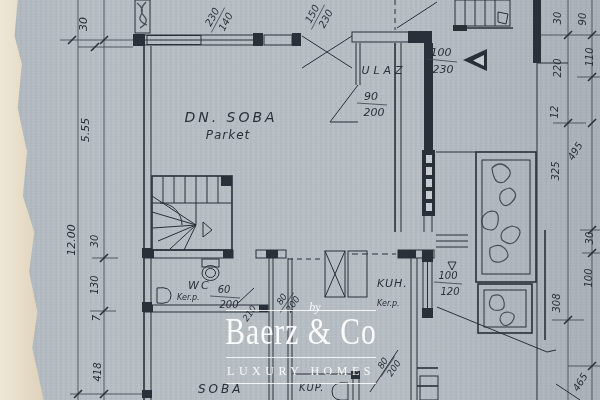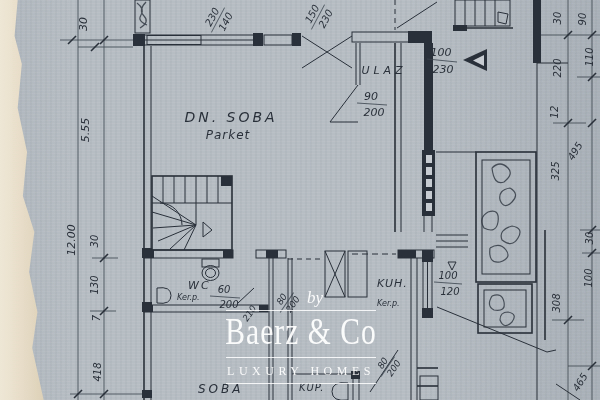--- a/index.html
+++ b/index.html
@@ -21,21 +21,21 @@
   svg text{fill:#2a3039;}
   .hw{font-family:"DejaVu Sans",sans-serif;font-style:italic;}
   .ink{stroke:#2a3039;fill:none;}
   .inkf{fill:#2a3039;stroke:none;}
   .thin{stroke-width:1;}
   .med{stroke-width:1.6;}
   .dim{stroke:#3a424c;stroke-width:1;opacity:.8;}
   .tick{stroke:#2a3039;stroke-width:1.6;}
   .squig{stroke:#343b44;stroke-width:1.2;fill:none;opacity:.85;}
   .wm{position:absolute;left:226px;top:284px;width:150px;color:rgba(255,255,255,.93);text-align:center;}
-  .wm-by{position:absolute;top:4px;left:14px;width:100%;font-family:"Liberation Serif",serif;font-style:italic;font-size:17px;text-align:center;}
+  .wm-by{position:absolute;top:16px;left:14px;width:100%;font-family:"Liberation Serif",serif;font-style:italic;font-size:12px;text-align:center;}
   .wm-rule{position:absolute;left:0;width:100%;height:1px;background:rgba(255,255,255,.85);}
   .wm-brand{position:absolute;top:26px;left:0;width:100%;font-family:"Liberation Serif",serif;font-size:29px;letter-spacing:1px;transform:scale(1.02,1.3);transform-origin:center top;white-space:nowrap;}
   .wm-tag{position:absolute;top:80px;left:0;width:100%;font-family:"Liberation Serif",serif;font-size:12px;letter-spacing:4.5px;white-space:nowrap;}
 </style>
 </head>
 <body>
 
 <div class="stage">
 
   <svg width="600" height="400" viewBox="0 0 600 400">

